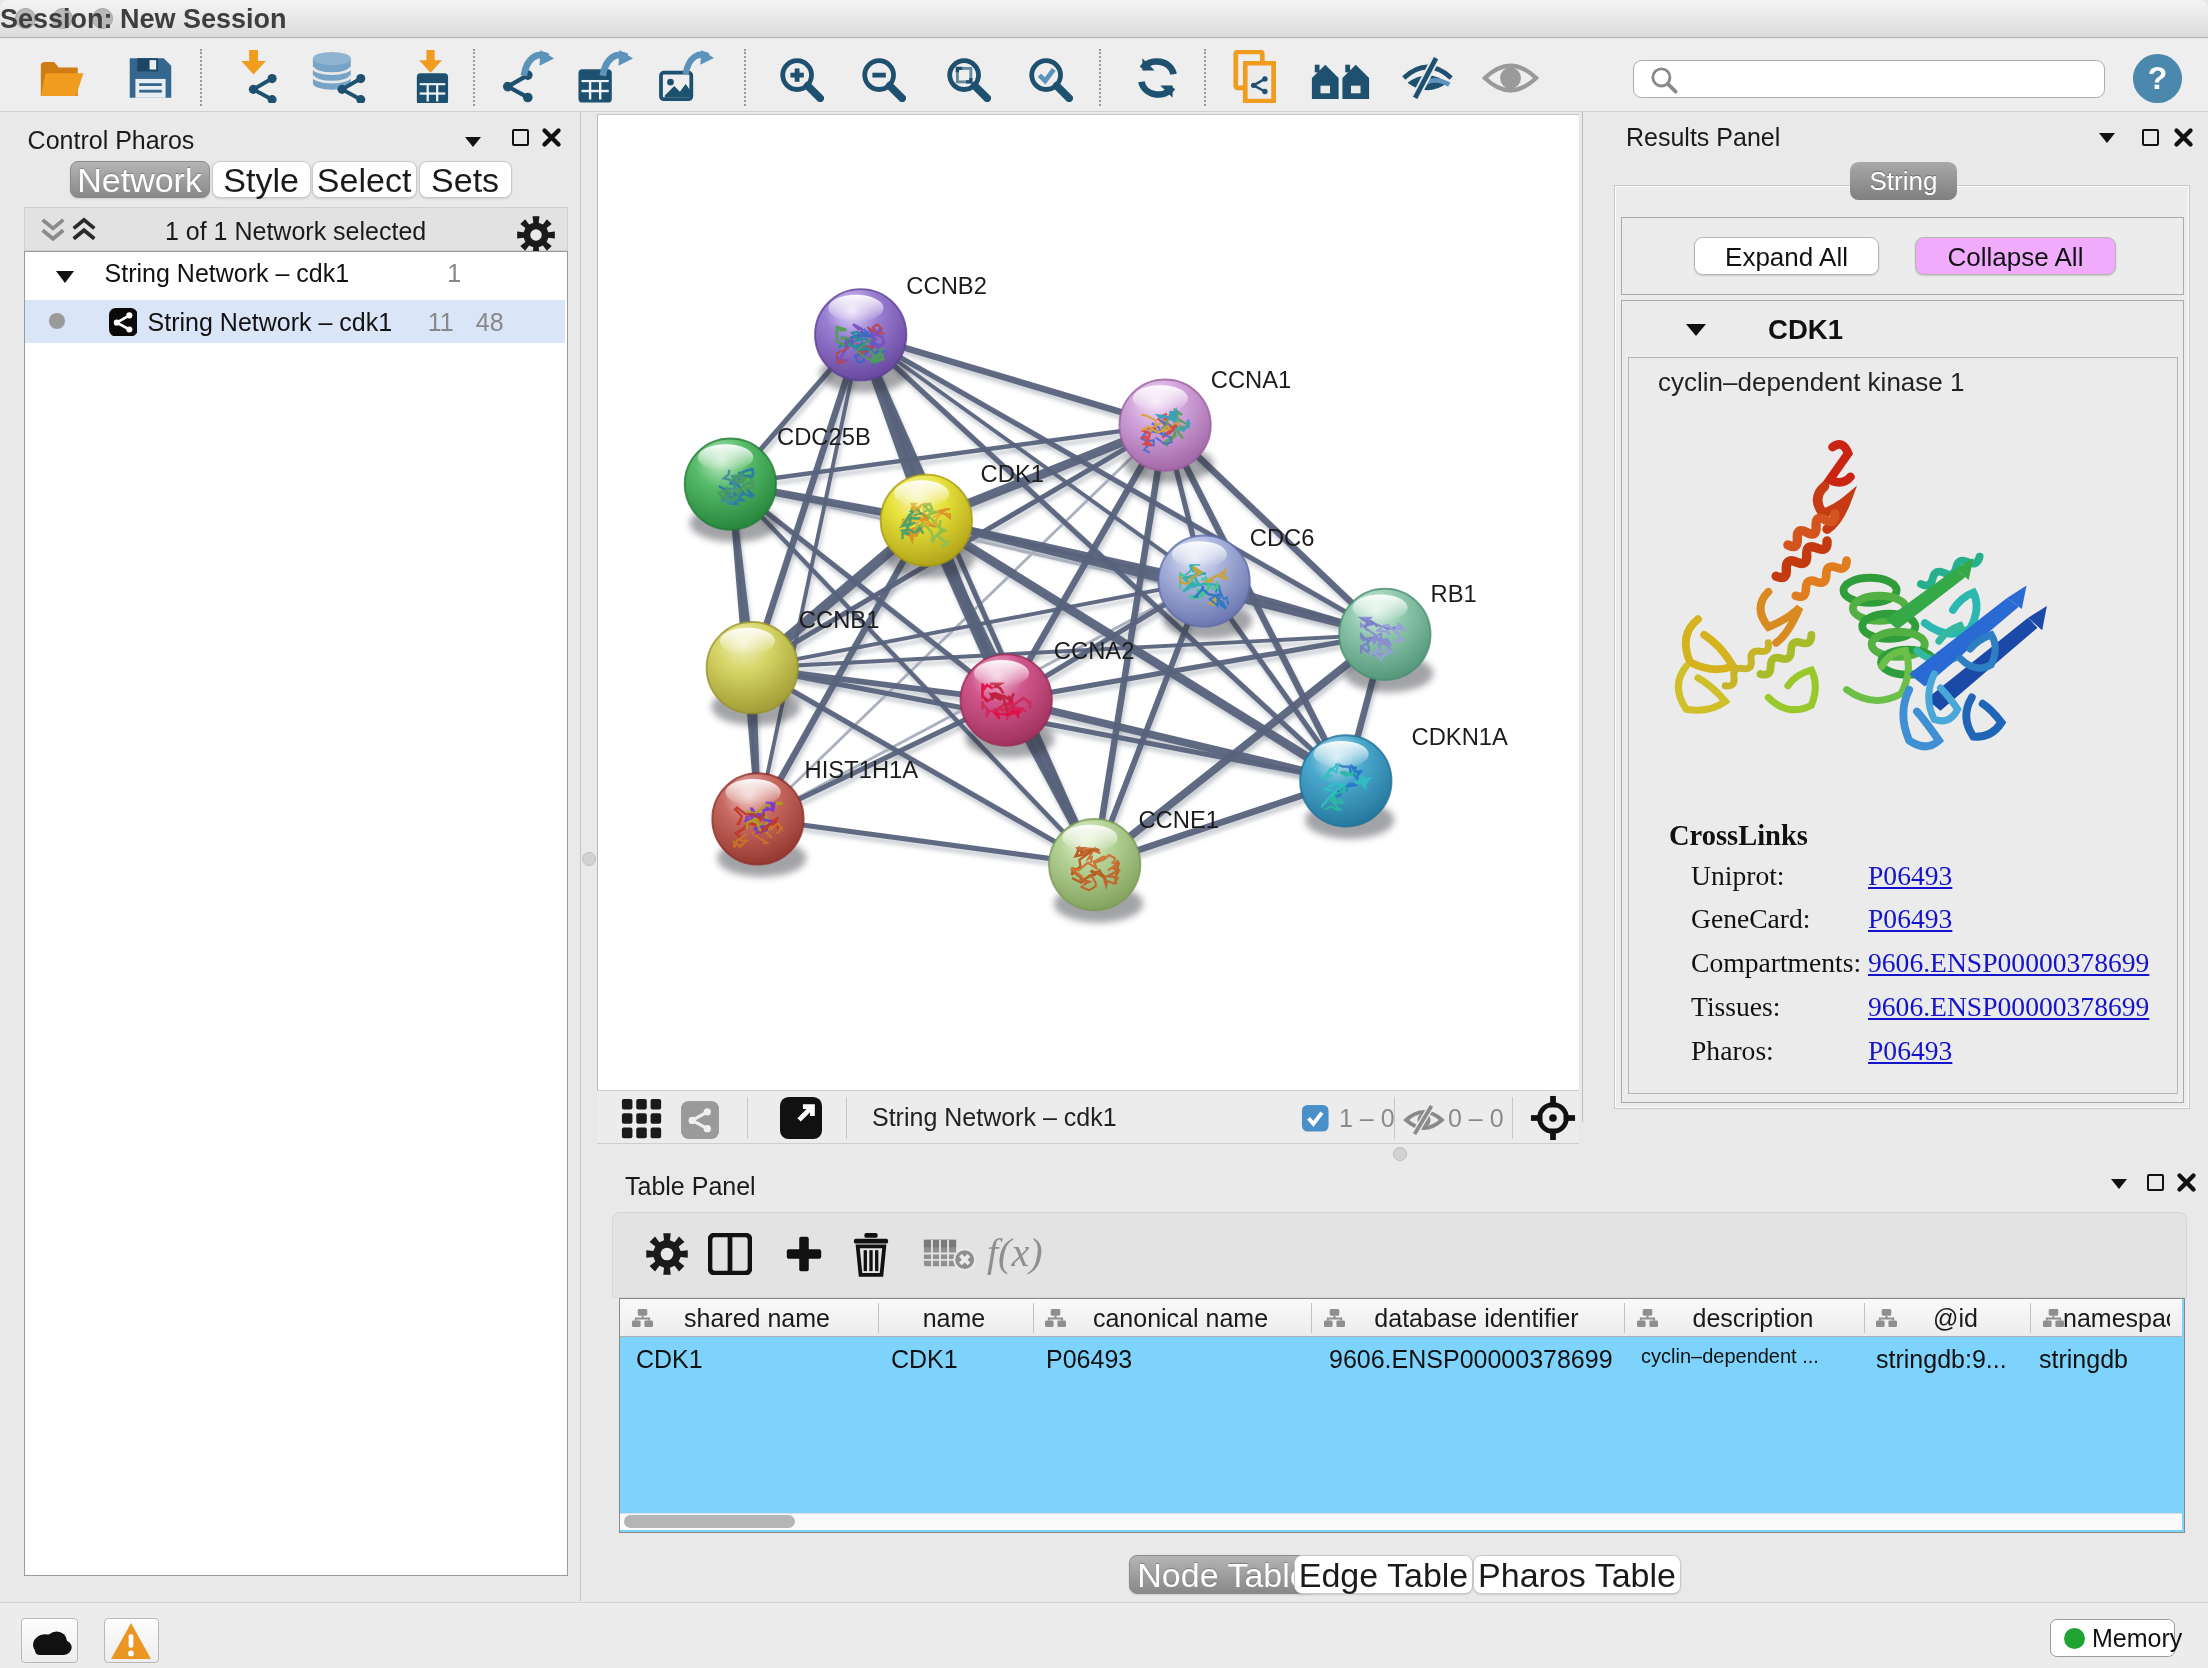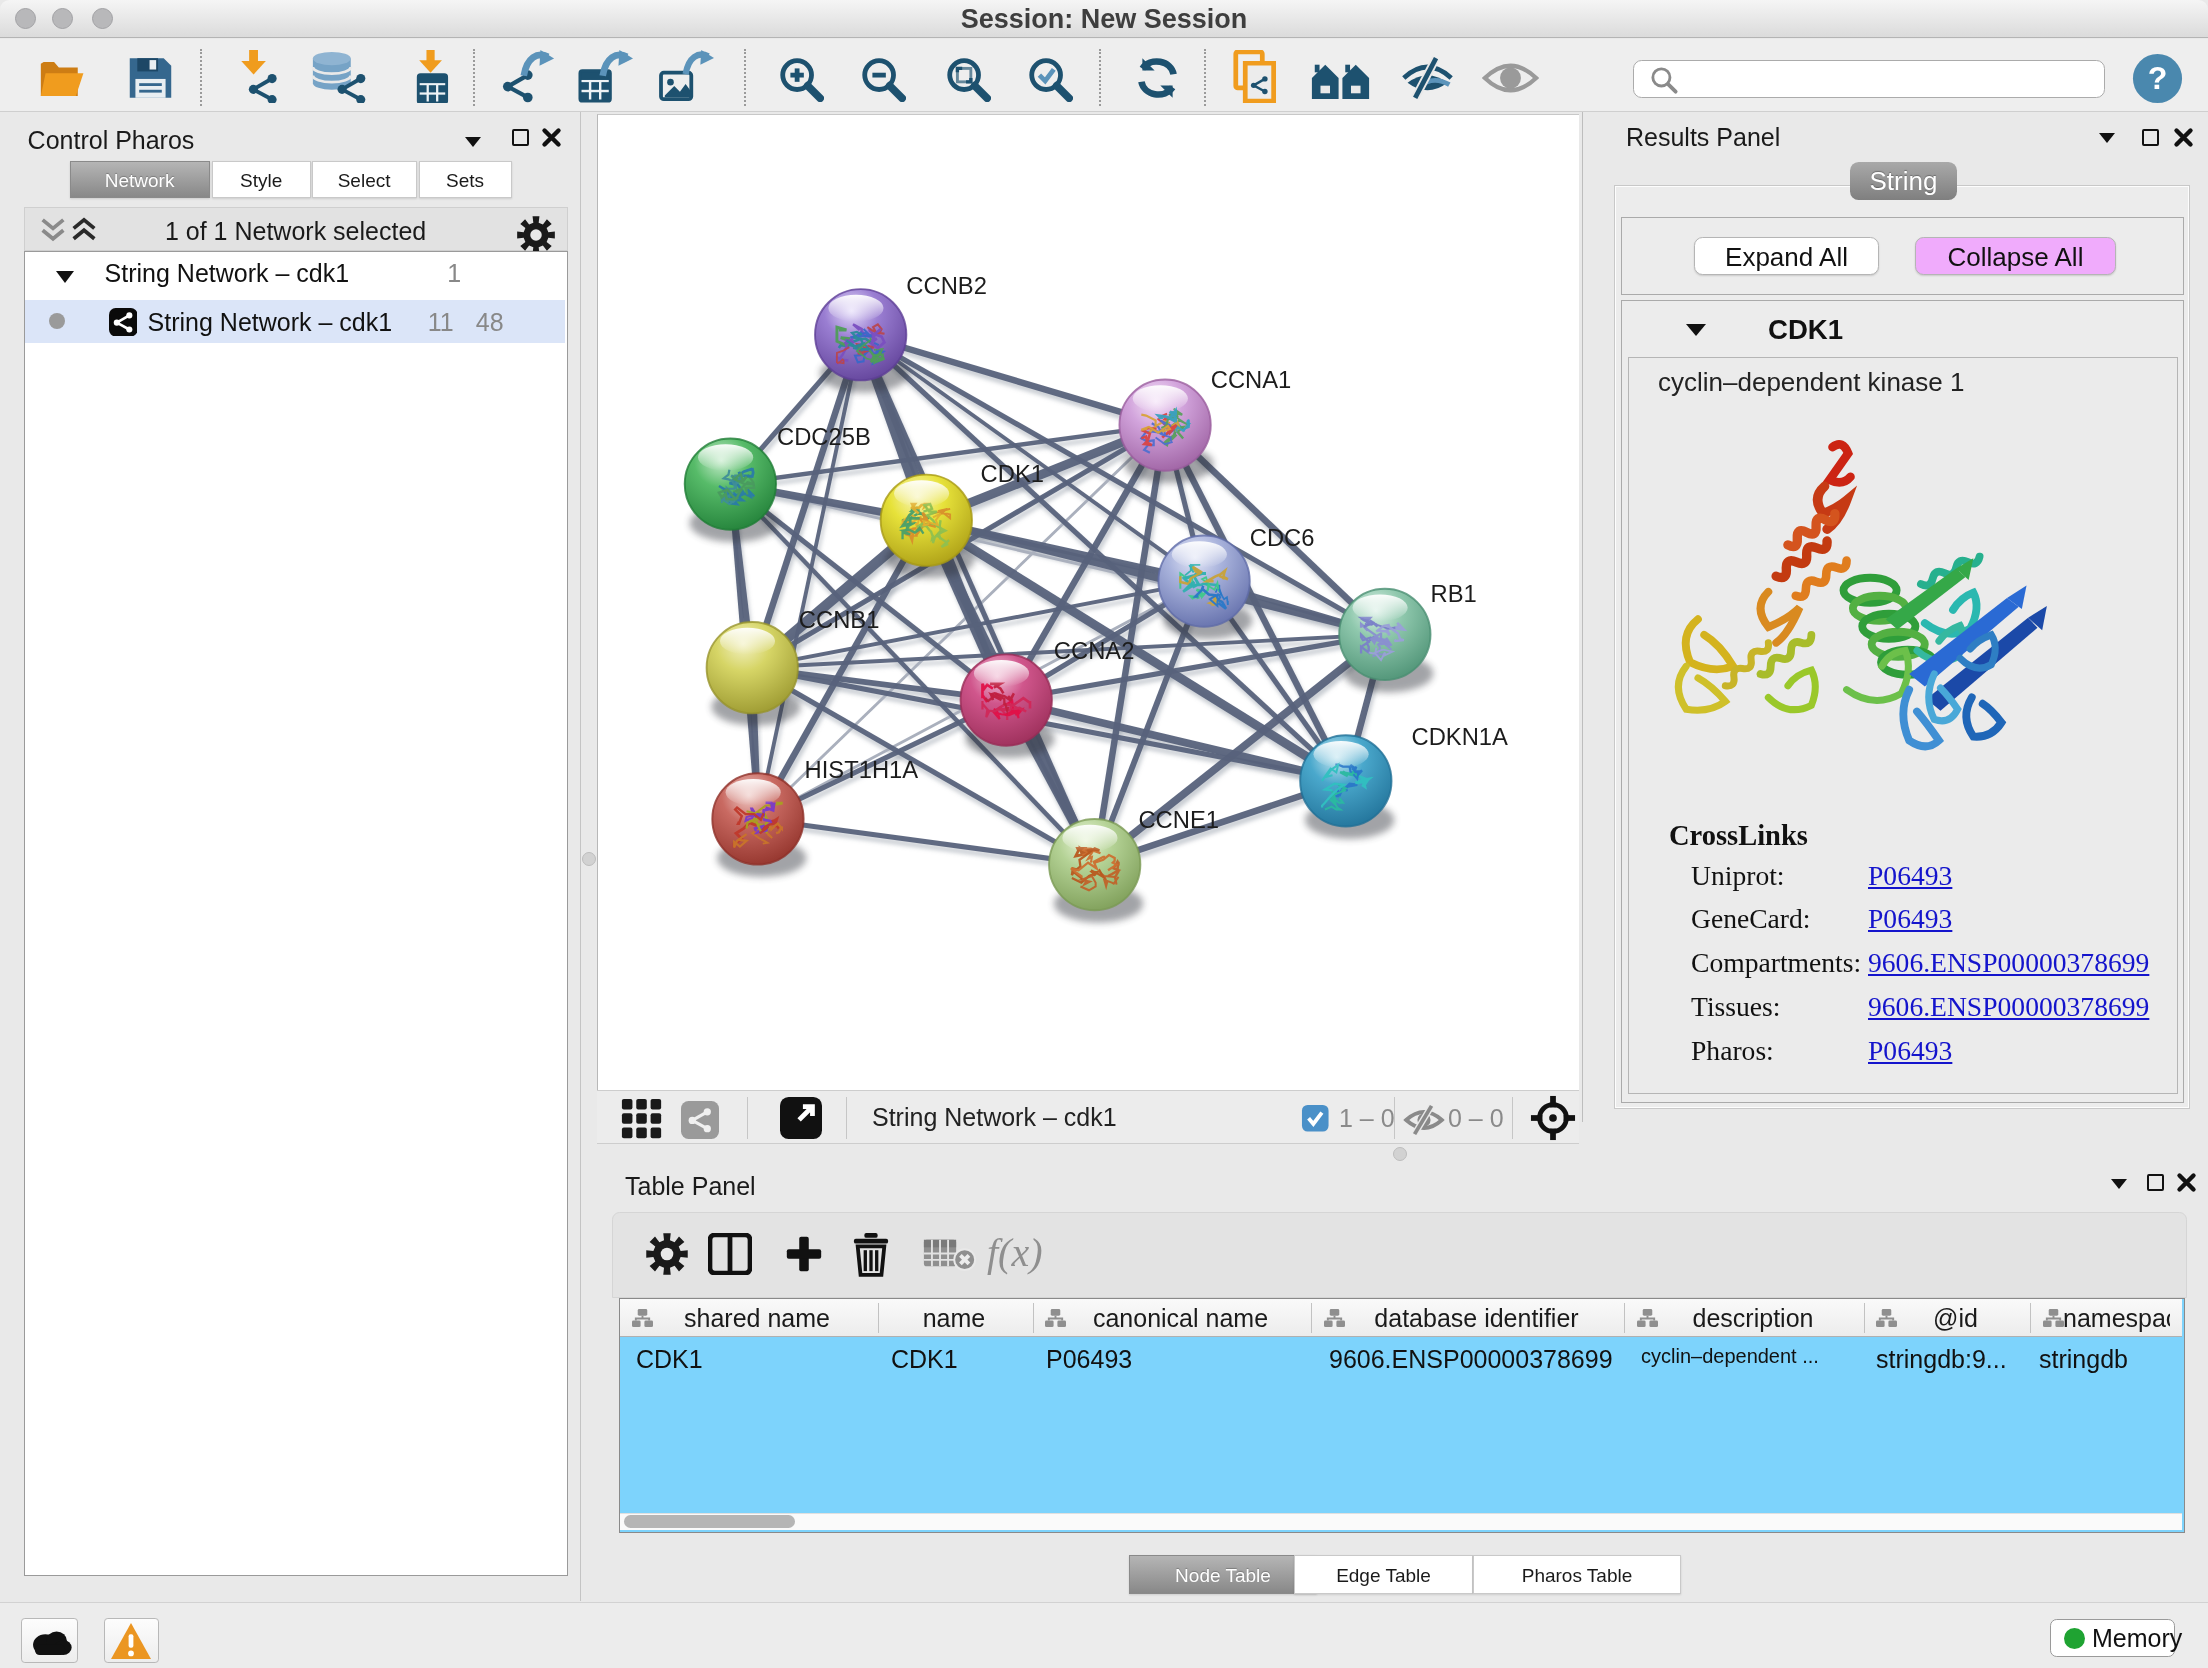--- a/index.html
+++ b/index.html
@@ -1,26 +1,26 @@
 <!DOCTYPE html>
 <html style="font-size:15px"><head><meta charset="utf-8">
 <style>
 *{margin:0;padding:0;box-sizing:border-box}
 html,body{width:2208px;height:1668px;overflow:hidden;font-family:"Liberation Sans",sans-serif;background:#e9e9e9}
 .abs{position:absolute}
 .panel-title{font-size:25px;color:#1a1a1a}
-.tab{position:absolute;border-radius:0;text-align:center;font-size:19px;color:#1a1a1a;background:#fff;border:1px solid #c9c9c9;box-shadow:0 1px 1.9px rgba(0,0,0,0.12)}
+.tab{position:absolute;border-radius:8px;text-align:center;font-size:34px;color:#1a1a1a;background:#fff;border:1px solid #c9c9c9;box-shadow:0 1px 1.9px rgba(0,0,0,0.12)}
 .tab.sel{background:linear-gradient(#b5b5b5,#888);color:#fff;border:1px solid #8a8a8a;text-shadow:0 -1px 1px rgba(0,0,0,0.25)}
 </style></head>
 <body>
 <div class="abs" style="left:0;top:0;width:2208px;height:38px;background:linear-gradient(#f5f5f5,#dbdbdb);border-bottom:1px solid #b4b4b4;border-radius:9.5px 9.5px 0 0">
     <div class="abs" style="left:15px;top:7.6px;width:21px;height:21px;border-radius:50%;background:#b8b8ba;border:1px solid #a2a2a5"></div>
     <div class="abs" style="left:52px;top:7.6px;width:21px;height:21px;border-radius:50%;background:#b8b8ba;border:1px solid #a2a2a5"></div>
     <div class="abs" style="left:92px;top:7.6px;width:21px;height:21px;border-radius:50%;background:#b8b8ba;border:1px solid #a2a2a5"></div>
-    <div class="abs" style="left:0;top:3.8px;width:2208px;text-align:center;font-size:27px;font-weight:bold;color:#3e3e3e">Session: New Session</div>
+    <div class="abs" style="left:0;top:3.8px;width:2208px;font-size:27px;font-weight:bold;color:#3e3e3e">Session: New Session</div>
   </div>
 <div class="abs" style="left:0;top:39px;width:2208px;height:73px;background:#eeeeee;border-bottom:1px solid #cfcfcf">
     <div style="position:absolute;left:38px;top:15px;line-height:0;"><svg width="53" height="48" viewBox="0 0 56 50">
         <path d="M3,10 L3,44 L42,44 L42,14 L22,14 L17,8 L6,8 Z" fill="#cd7d14"></path>
         <path d="M8,20 L48,20 L40,44 L3,44 Z" fill="#f09c1e"></path>
       </svg></div>
     <div style="position:absolute;left:126px;top:15px;line-height:0;"><svg width="49" height="48" viewBox="0 0 52 50">
         <path d="M4,4 L40,4 L48,12 L48,46 L4,46 Z" fill="#35678e"></path>
         <rect x="12" y="4" width="22" height="14" fill="#1d4766"></rect>
         <rect x="25" y="6" width="7" height="10" fill="#e8eef2"></rect>

